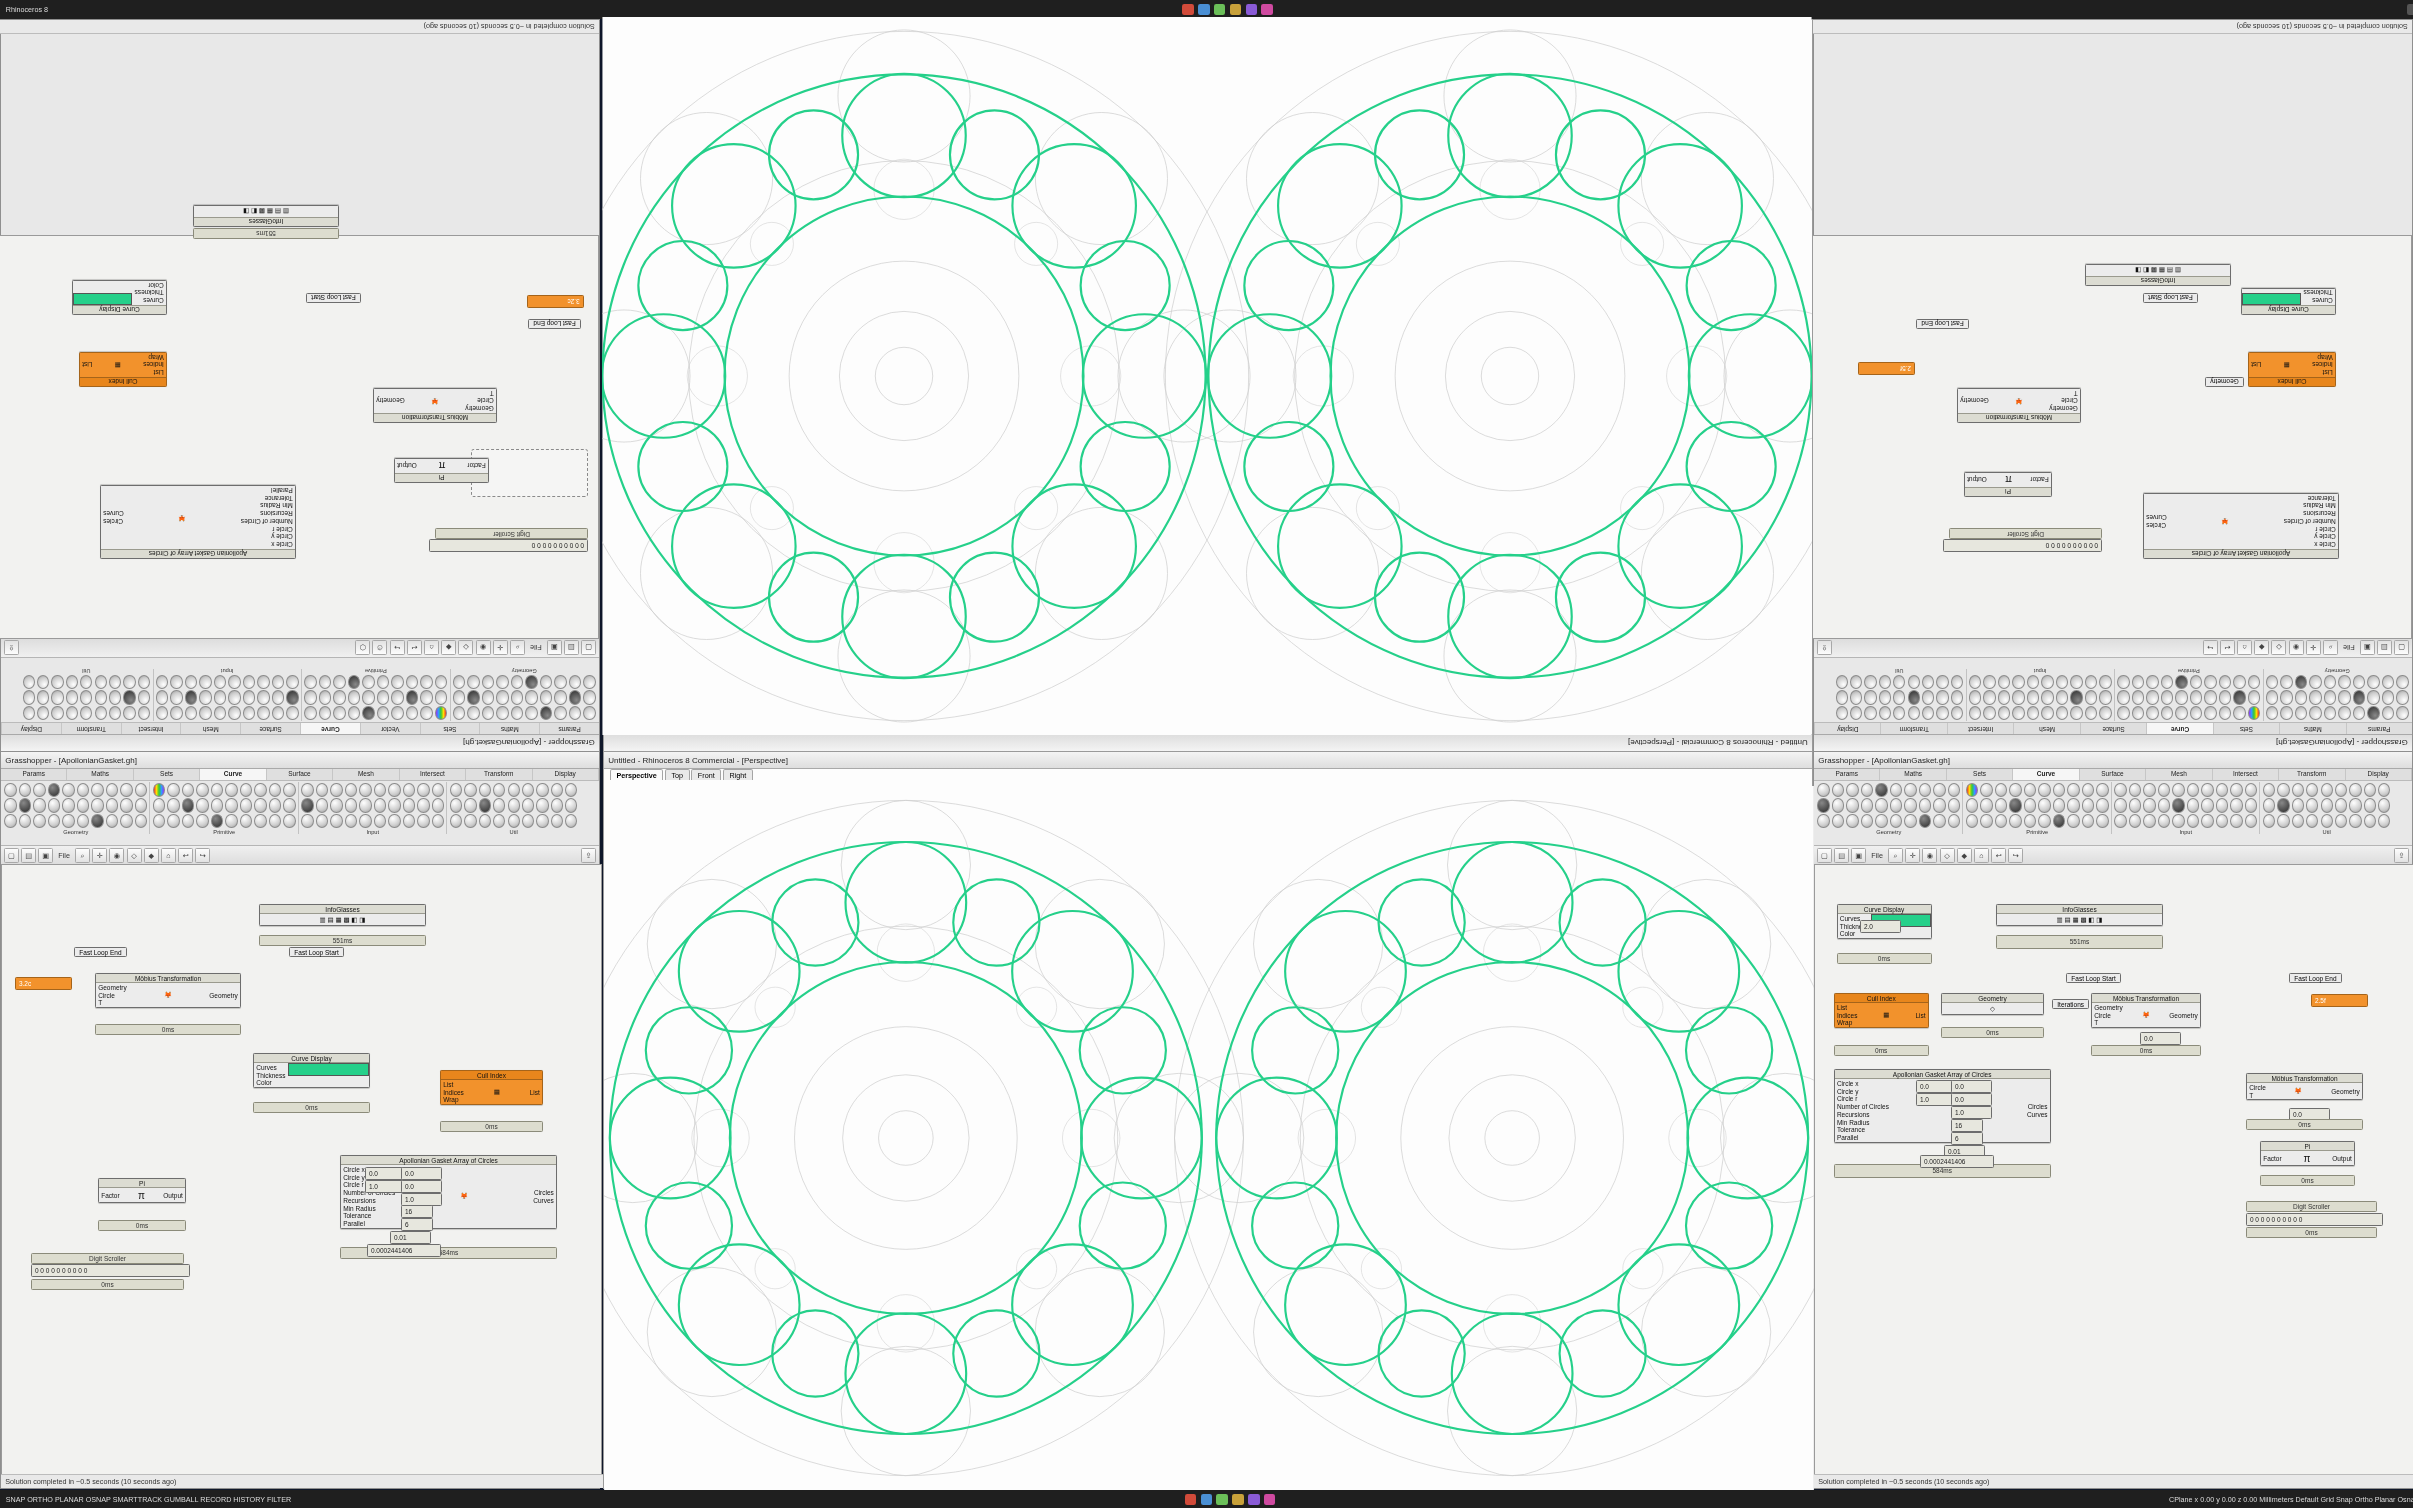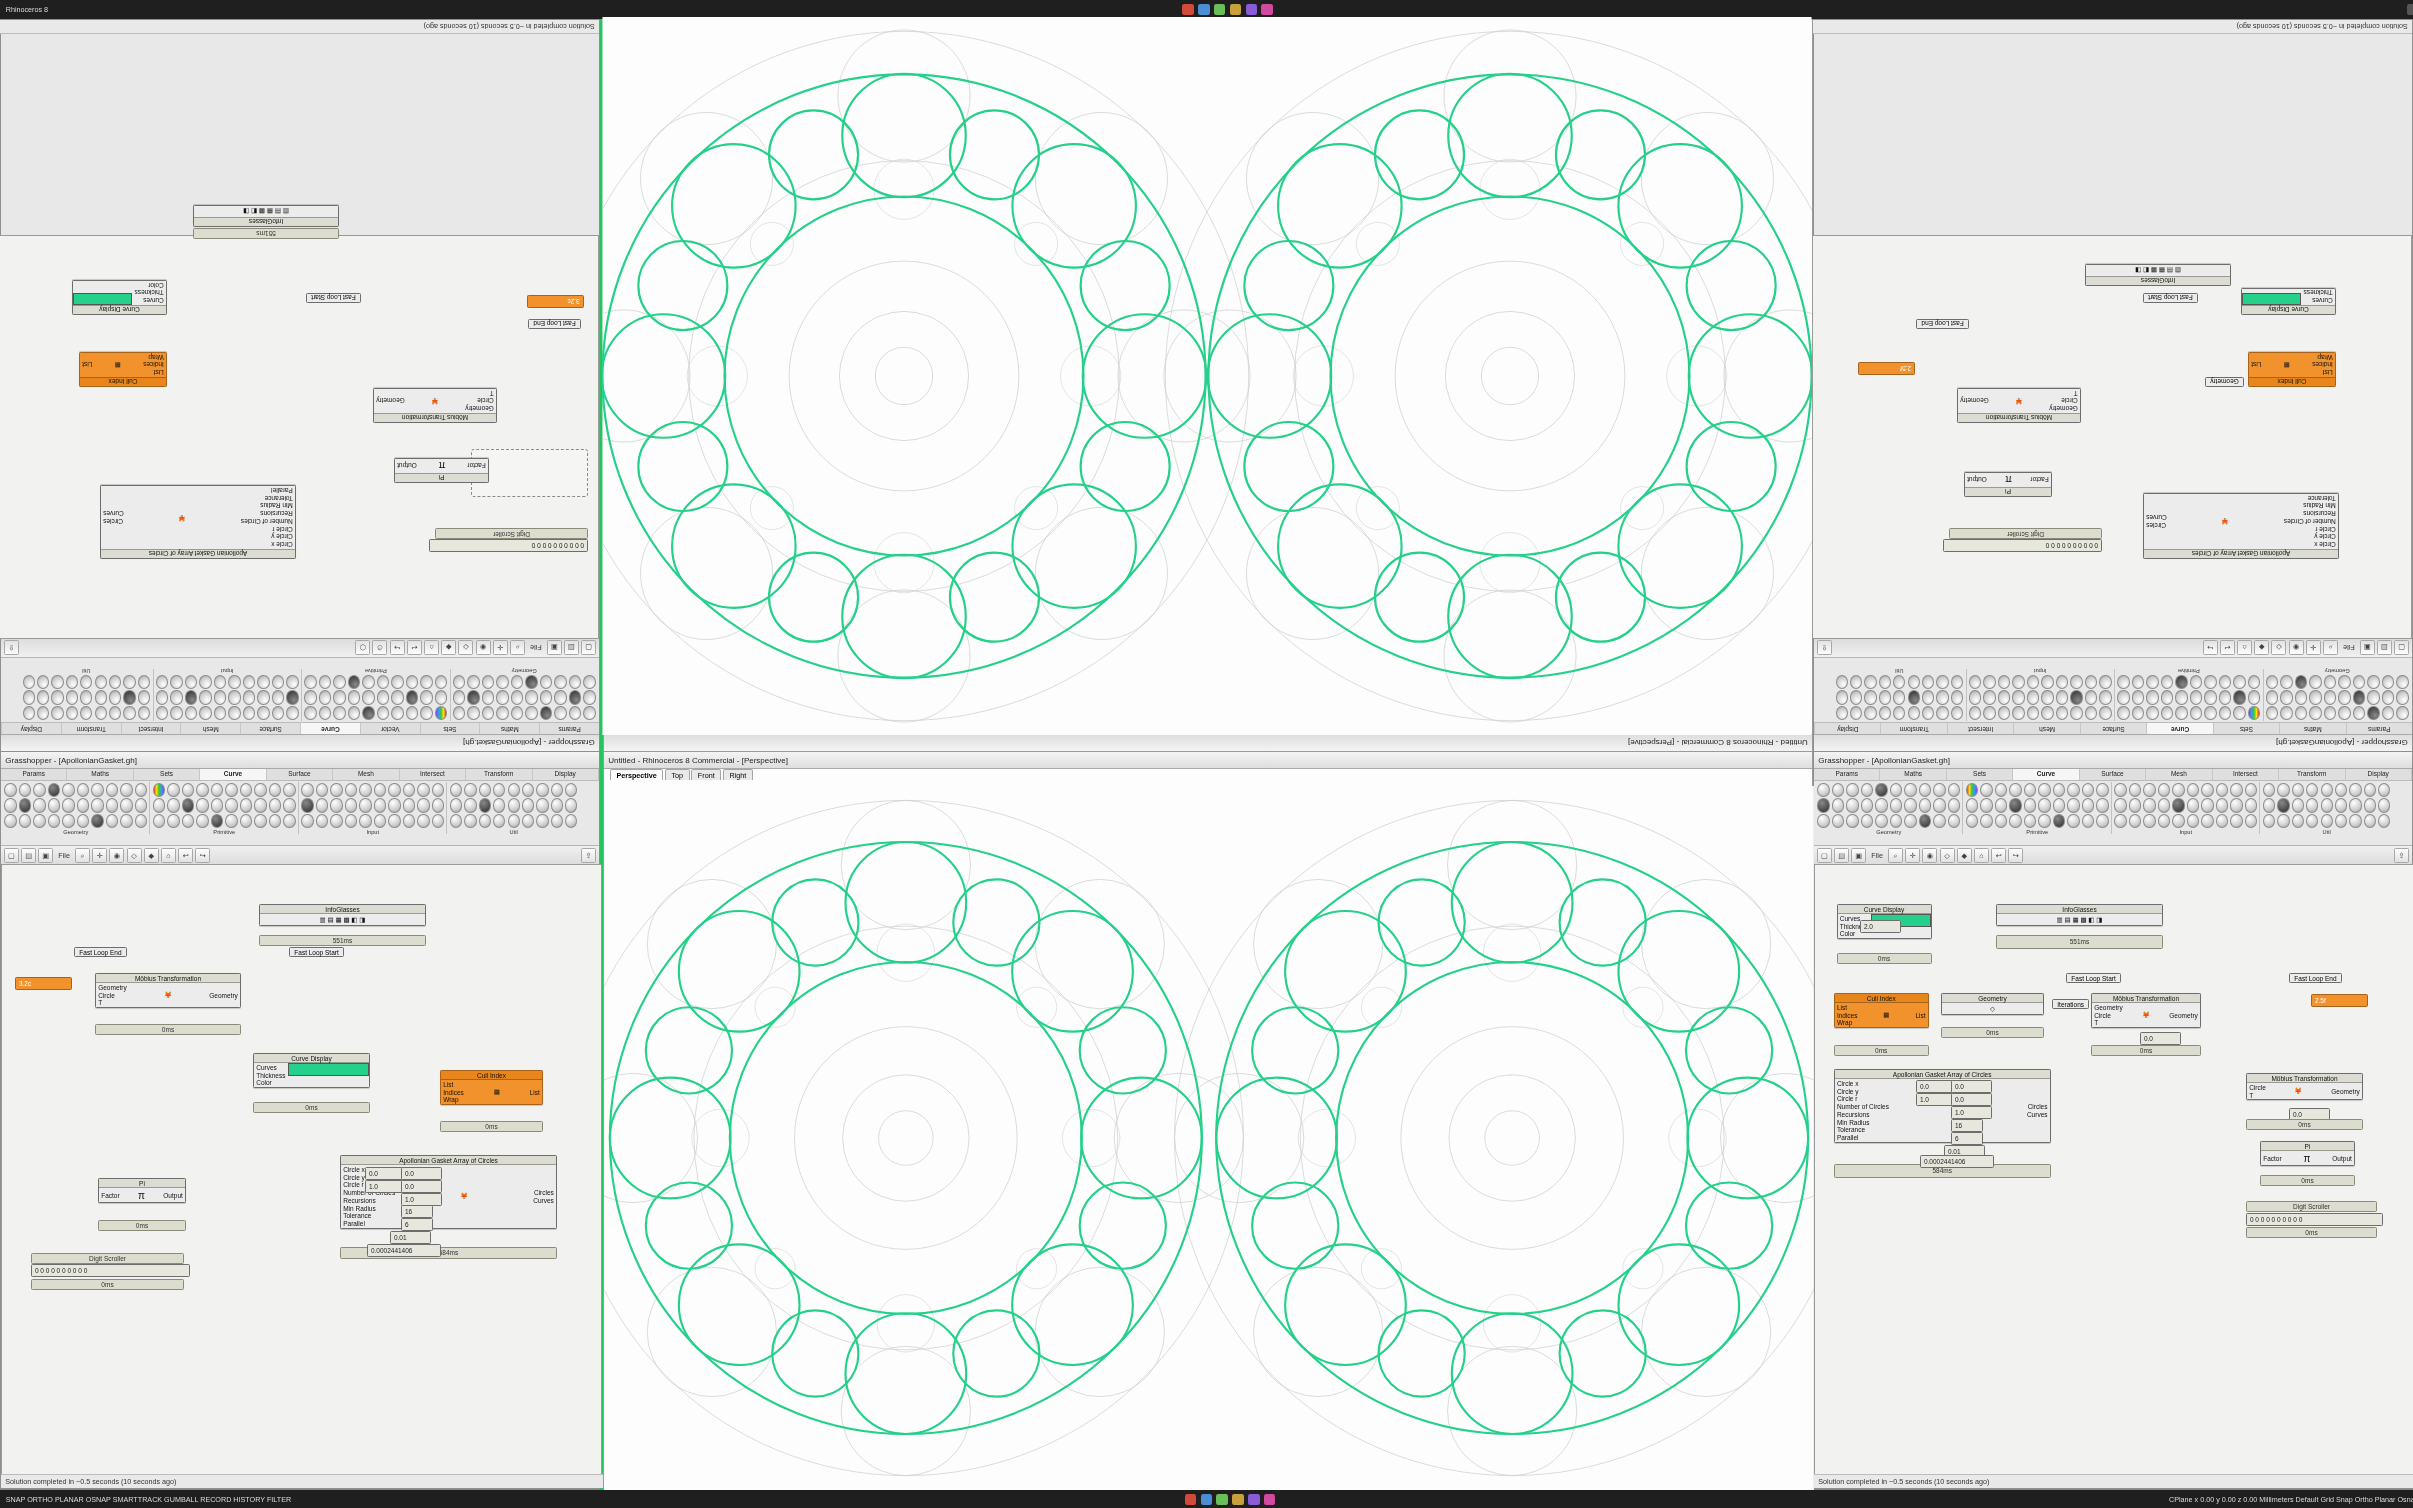--- a/index.html
+++ b/index.html
@@ -1,17 +1,17 @@
 <!DOCTYPE html>
 <html style="font-size:11.5px"><head>
 <meta charset="utf-8">
 <style>
   html,body{margin:0;padding:0;background:#2b2b2b;}
   body{width:2413px;height:1508px;overflow:hidden;font-family:"Liberation Sans",sans-serif;}
-  #root{position:relative;width:2413px;height:1508px;background:#22c55e;}
+  #root{position:relative;width:2413px;height:1508px;background:#0f172a;}
 
   
   .panel{position:absolute;box-sizing:border-box;}
   .flip180{transform:rotate(180deg);}
   .gh-canvas{background:#f2f2f0;border:0.7px solid #9a9a9a;}
   .titlebar{height:16px;background:linear-gradient(#f4f4f4,#dedede);border-bottom:0.7px solid #a9a9a9;
             font-size:8px;color:#222;display:flex;align-items:center;padding:0 4.3px;gap:4.3px;overflow:hidden;white-space:nowrap;}
   .statusbar{height:13px;background:#e9e9e9;border-top:0.7px solid #bcbcbc;font-size:7.2px;color:#333;
              display:flex;align-items:center;padding:0 4.3px;gap:7.2px;white-space:nowrap;overflow:hidden;}
   .toolstrip{height:18.7px;background:linear-gradient(#f0f0f0,#dcdcdc);border-bottom:0.7px solid #b0b0b0;

